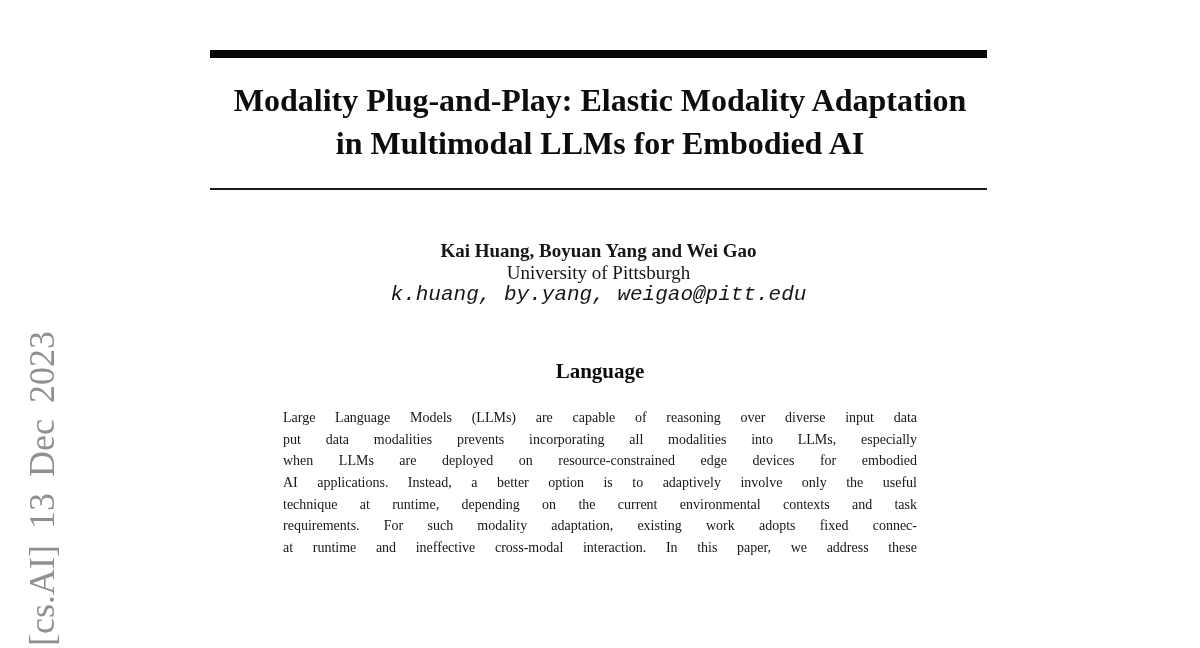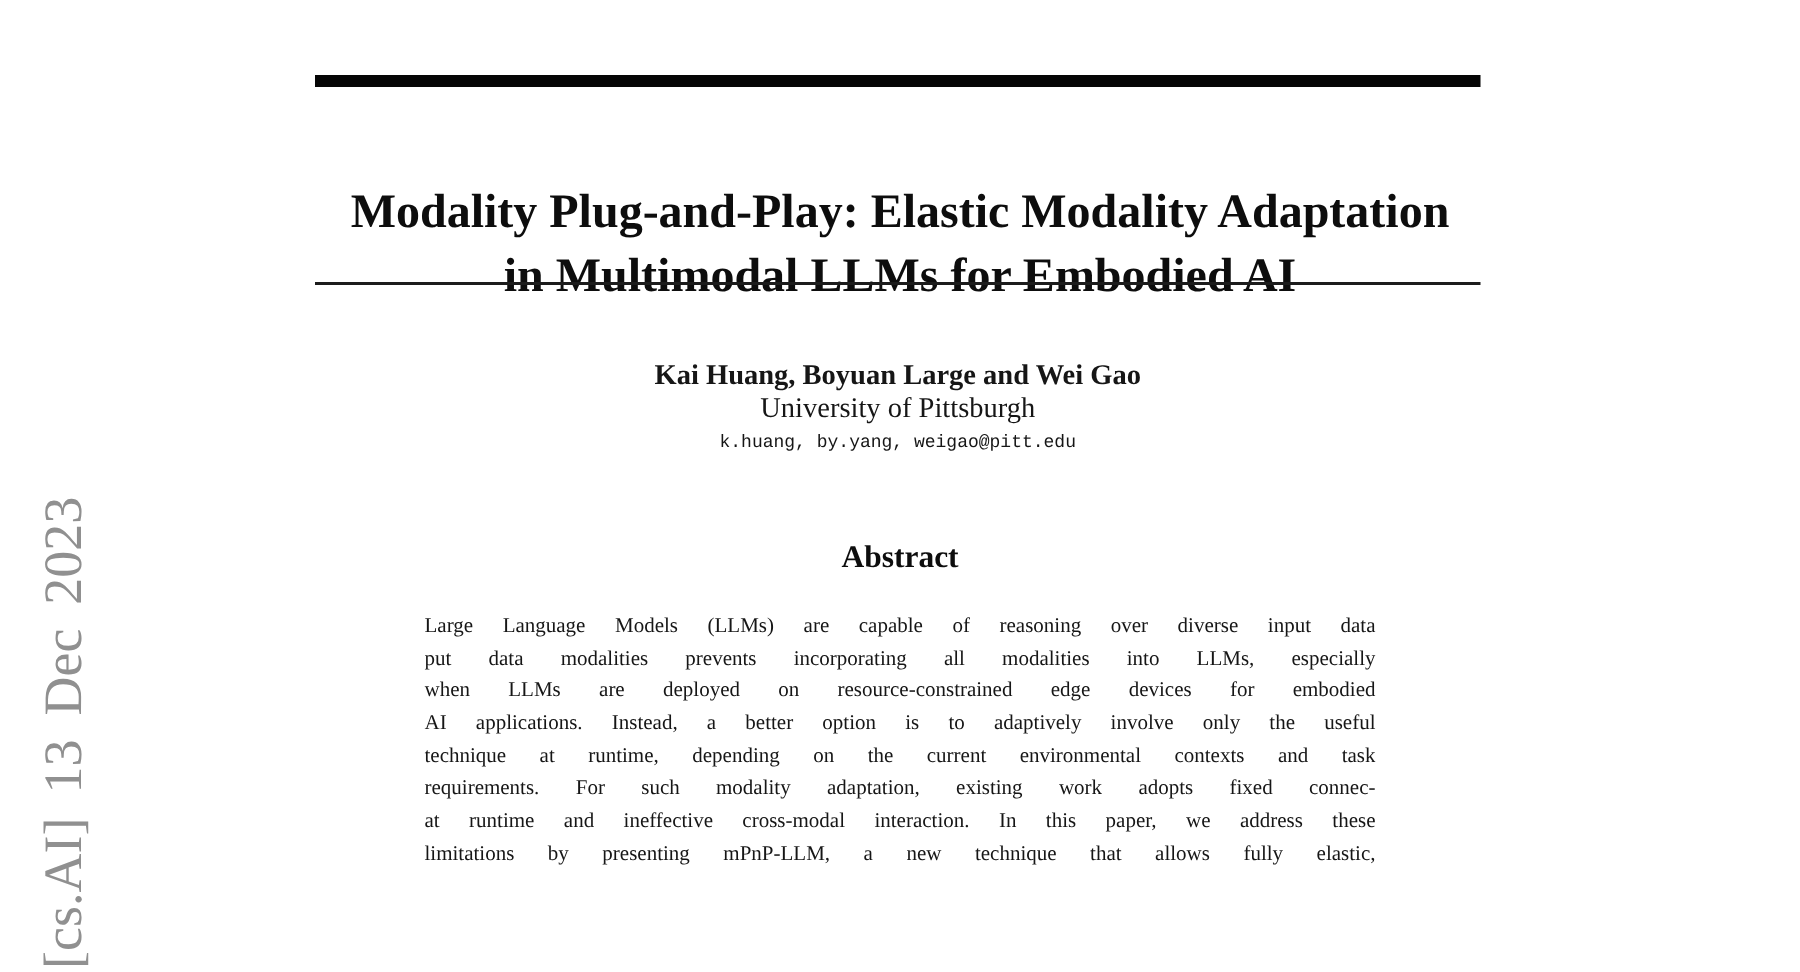--- a/index.html
+++ b/index.html
@@ -43,36 +43,36 @@
   .title-block {
     position: absolute;
     left: 205px;
     top: 79px;
     width: 790px;
     text-align: center;
     font-weight: bold;
     font-size: 32px;
     line-height: 43px;
     color: #0d0d0d;
-    margin-top: 40px;
   }
   .title-line { white-space: nowrap; }
   .author-block {
     position: absolute;
     left: 210px;
     top: 240px;
     width: 777px;
     text-align: center;
     font-size: 19px;
     line-height: 22px;
   }
   .author-names { font-weight: bold; }
   .author-email {
     font-family: "Liberation Mono", monospace;
-    font-size: 12px;
+    font-size: 21px;
+    font-style: italic;
   }
   .abstract-heading {
     position: absolute;
     left: 283px;
     top: 359px;
     width: 634px;
     text-align: center;
     font-weight: bold;
     font-size: 21px;
     color: #0d0d0d;
@@ -102,31 +102,30 @@
   <div class="rule-thick"></div>
 
   <div class="title-block">
     <div class="title-line">Modality Plug-and-Play: Elastic Modality Adaptation</div>
     <div class="title-line">in Multimodal LLMs for Embodied AI</div>
   </div>
 
   <div class="rule-thin"></div>
 
   <div class="author-block">
-    <div class="author-names">Kai Huang, Boyuan Large and Wei Gao</div>
+    <div class="author-names">Kai Huang, Boyuan Yang and Wei Gao</div>
     <div class="author-affiliation">University of Pittsburgh</div>
     <div class="author-email">k.huang, by.yang, weigao@pitt.edu</div>
   </div>
 
-  <div class="abstract-heading">Abstract</div>
+  <div class="abstract-heading">Language</div>
 
   <div class="abstract-body">
     <div class="abstract-line">Large Language Models (LLMs) are capable of reasoning over diverse input data</div>
     <div class="abstract-line">put data modalities prevents incorporating all modalities into LLMs, especially</div>
     <div class="abstract-line">when LLMs are deployed on resource-constrained edge devices for embodied</div>
     <div class="abstract-line">AI applications.  Instead, a better option is to adaptively involve only the useful</div>
     <div class="abstract-line">technique at runtime, depending on the current environmental contexts and task</div>
     <div class="abstract-line">requirements.  For such modality adaptation, existing work adopts fixed connec-</div>
     <div class="abstract-line">at runtime and ineffective cross-modal interaction. In this paper, we address these</div>
-    <div class="abstract-line">limitations by presenting mPnP-LLM, a new technique that allows fully elastic,</div>
   </div>
 
 </div>
 
 </body></html>

